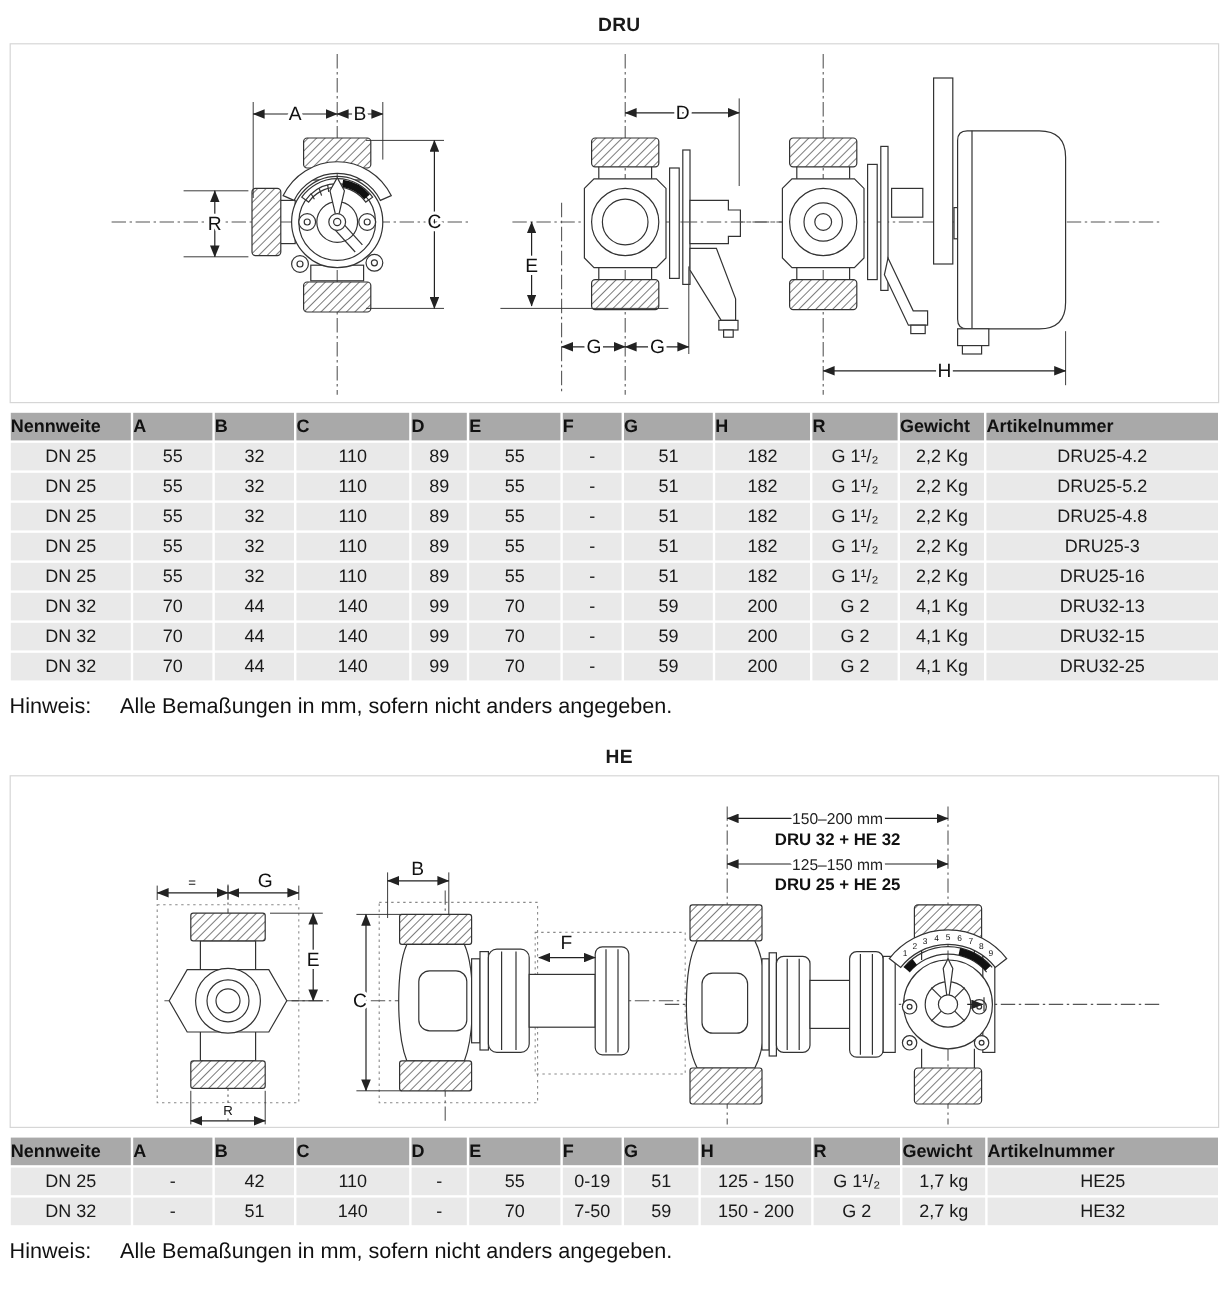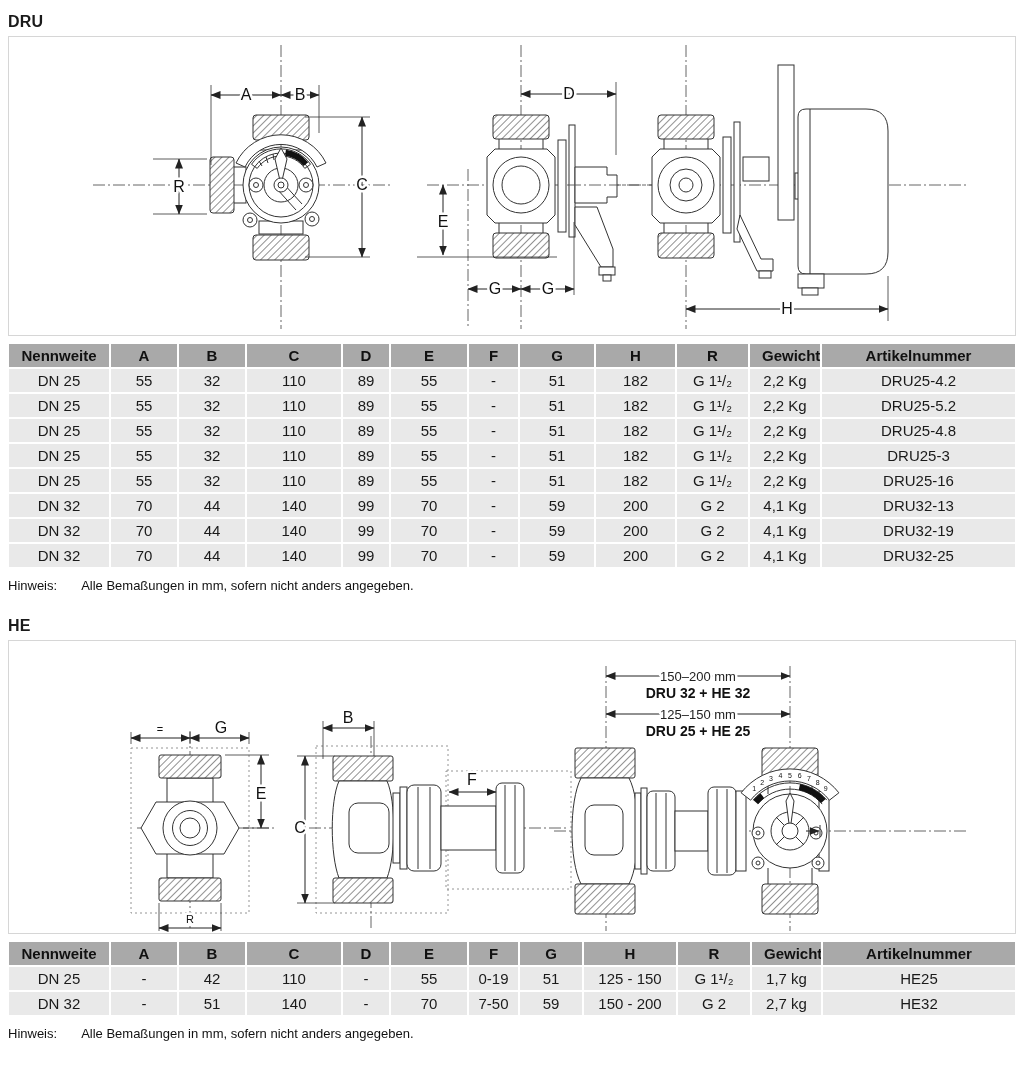--- a/index.html
+++ b/index.html
@@ -6,20 +6,21 @@
   body {
     width:1024px; height:1080px;
     font-family:"Liberation Sans", sans-serif;
     color:#1a1a1a;
     overflow:hidden;
   }
   .section-title {
     font-size:16px; font-weight:bold;
     margin:13px 0 5px 8px;
     letter-spacing:.2px;
+    text-align:center;
   }
   .section-title.second { margin-top:24px; }
   .drawing-box {
     margin-left:8px;
     width:1006px;
     border:1px solid #d6d6d6;
     background:#fff;
   }
   .drawing-box svg { display:block; }
   table.spec {
@@ -28,35 +29,35 @@
     border-spacing:2px;
     width:1010px;
     margin:6px 0 0 7px;
     font-size:15px;
   }
   table.spec th {
     background:#a9a9a9;
     color:#111;
     font-weight:bold;
     height:21px;
-    padding:1px 12px;
-    text-align:center;
+    padding:1px 0;
+    text-align:left;
     overflow:hidden;
     white-space:nowrap;
   }
   table.spec td {
     background:#e9e9e9;
     height:21px;
     padding:1px 0;
     text-align:center;
     overflow:hidden;
     white-space:nowrap;
   }
   .note {
-    font-size:13px;
+    font-size:18px;
     margin:9px 0 0 8px;
     color:#111;
   }
   .note .note-label { margin-right:24px; }
 
   
   .ln   { stroke:#333; fill:none; stroke-width:1; }
   .lnw  { stroke:#333; fill:#fff; stroke-width:1; }
   .thk  { stroke:#111; fill:none; }
   .cl   { stroke:#555; fill:none; stroke-width:0.9; stroke-dasharray:12 3 2 3; }
@@ -343,21 +344,21 @@
         <td>70</td>
         <td>44</td>
         <td>140</td>
         <td>99</td>
         <td>70</td>
         <td>-</td>
         <td>59</td>
         <td>200</td>
         <td>G 2</td>
         <td>4,1 Kg</td>
-        <td>DRU32-19</td>
+        <td>DRU32-15</td>
       </tr>
       <tr>
         <td>DN 32</td>
         <td>70</td>
         <td>44</td>
         <td>140</td>
         <td>99</td>
         <td>70</td>
         <td>-</td>
         <td>59</td>

